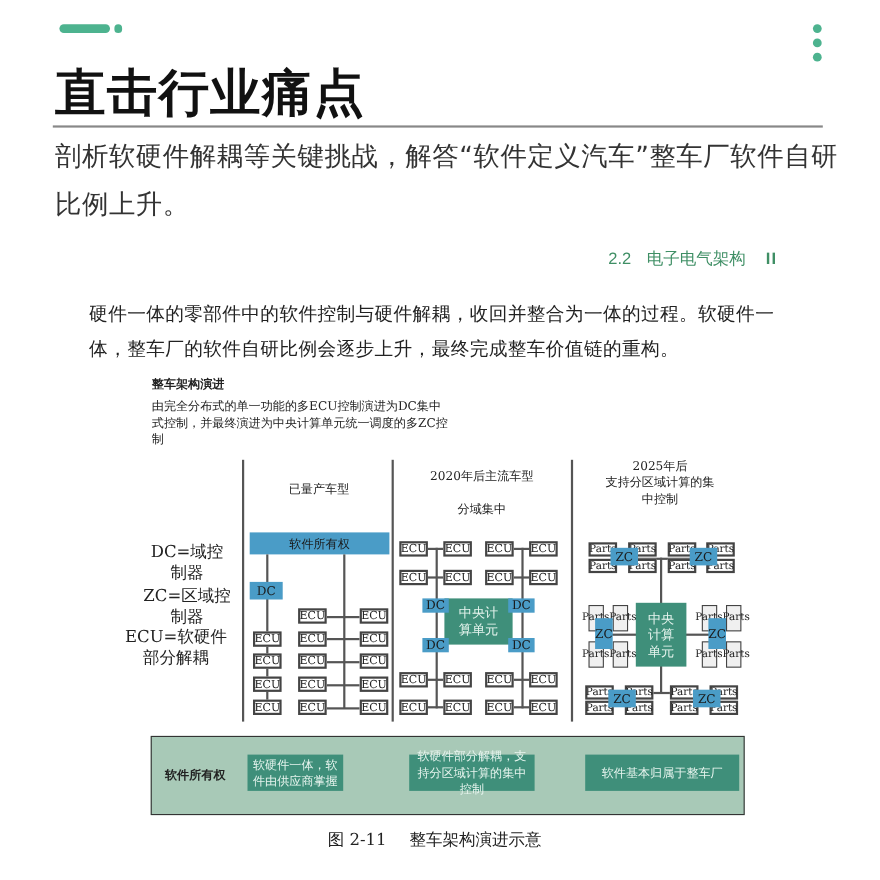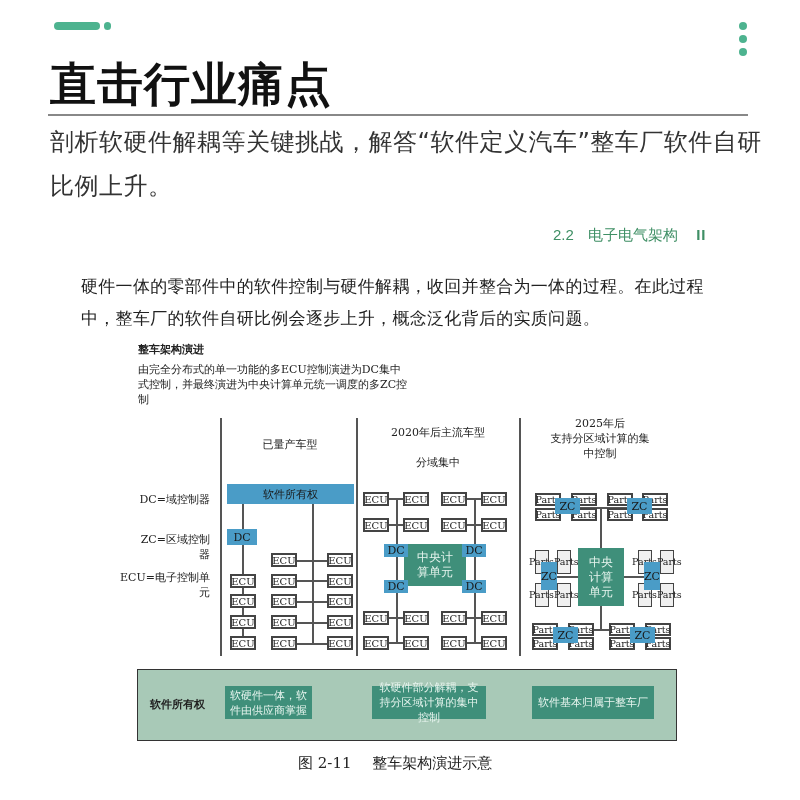--- a/index.html
+++ b/index.html
@@ -14,21 +14,21 @@
   .subtitle { left:50px; top:120px; width:712px; font-size:24px; line-height:44px; color:#333; letter-spacing:0.5px; }
   .section { left:553px; top:226px; font-size:15px; color:#3f8f65; font-family:"Liberation Sans", sans-serif; }
   .section .marker { margin-left:14px; font-weight:bold; letter-spacing:1px; }
   .body-text { left:81px; top:270px; width:650px; font-size:17px; line-height:32px; color:#222;
                font-family:"DejaVu Serif","Liberation Serif", serif; letter-spacing:0.3px; }
   .serif { font-family:"DejaVu Serif","Liberation Serif", serif; }
   .fig-title { left:138px; top:342px; font-size:11px; font-weight:bold; color:#222; }
   .fig-desc { left:138px; top:362px; width:270px; font-size:11px; line-height:15px; color:#222; }
   .vline { width:1.5px; background:#555; top:418px; height:238px; }
   .col-h { font-size:11px; color:#222; text-align:center; }
-  .legend { font-size:11px; color:#222; text-align:right; width:80px; }
+  .legend { font-size:15px; color:#222; text-align:center; width:80px; }
   .gw { background:#4a9cc7; color:#1a1a1a; font-size:11px; display:flex; align-items:center; justify-content:center; }
   .dc { background:#4a9cc7; color:#1a1a1a; font-size:11px; display:flex; align-items:center; justify-content:center; }
   .ecu { border:1.5px solid #444; background:#fff; font-size:10px; color:#222; box-sizing:border-box;
          display:flex; align-items:center; justify-content:center; height:14px; width:26px; outline:1px solid #fff; box-shadow:0 0 0 2px #444 inset; }
   .ecu { box-shadow:none; outline:none; border:2px double #444; }
   .cpu { background:#3f8f7a; color:#e6f4ee; font-size:12px; display:flex; align-items:center; justify-content:center; text-align:center; line-height:15px; }
   .wire { background:#555; }
   .parts { border:2px double #444; background:#fff; font-size:9.5px; color:#222; box-sizing:border-box;
            display:flex; align-items:center; justify-content:center; width:26px; height:13px; }
   .parts-v { border:1.5px solid #444; background:#f0f0f0; box-sizing:border-box; width:14px; height:24px; }
@@ -52,28 +52,28 @@
 <div class="abs title">直击行业痛点</div>
 <div class="abs title-rule"></div>
 <div class="abs subtitle">剖析软硬件解耦等关键挑战，解答“软件定义汽车”整车厂软件自研比例上升。</div>
 
 <div class="abs section">
   <span>2.2</span>
   <span style="margin-left:10px">电子电气架构</span>
   <span class="marker">II</span>
 </div>
 
-<div class="abs body-text">硬件一体的零部件中的软件控制与硬件解耦，收回并整合为一体的过程。在此过程中，整车厂的软件自研比例会逐步上升，概念泛化背后的实质问题。</div>
+<div class="abs body-text">硬件一体的零部件中的软件控制与硬件解耦，收回并整合为一体的过程。软硬件一体，整车厂的软件自研比例会逐步上升，最终完成整车价值链的重构。</div>
 
 <div class="abs fig-title serif">整车架构演进</div>
 <div class="abs fig-desc serif">由完全分布式的单一功能的多ECU控制演进为DC集中式控制，并最终演进为中央计算单元统一调度的多ZC控制</div>
 
 <div class="abs legend serif" style="left:130px;top:492px">DC=域控制器</div>
 <div class="abs legend serif" style="left:130px;top:532px">ZC=区域控制器</div>
-<div class="abs legend serif" style="left:110px;top:570px;width:100px">ECU=电子控制单元</div>
+<div class="abs legend serif" style="left:110px;top:570px;width:100px">ECU=软硬件部分解耦</div>
 
 <div class="abs vline" style="left:220px"></div>
 <div class="abs vline" style="left:356px"></div>
 <div class="abs vline" style="left:519px"></div>
 
 <div class="abs col-h serif" style="left:225px;top:437px;width:130px">已量产车型</div>
 <div class="abs gw serif" style="left:227px;top:484px;width:127px;height:20px">软件所有权</div>
 <div class="abs wire" style="left:242px;top:504px;width:1.5px;height:146px"></div>
 <div class="abs wire" style="left:312px;top:504px;width:1.5px;height:140px"></div>
 <div class="abs dc serif" style="left:227px;top:529px;width:30px;height:16px">DC</div>
@@ -192,20 +192,20 @@
 <div class="abs zc serif" style="left:630px;top:627px;width:25px;height:16px">ZC</div>
 
 <div class="abs own-band"></div>
 <div class="abs own-label serif">软件所有权</div>
 <div class="abs own-box serif" style="left:225px;width:87px">
   <span style="width:92px">软硬件一体，软件由供应商掌握</span>
 </div>
 <div class="abs own-box serif" style="left:372px;width:114px">
   <span style="width:108px">软硬件部分解耦，支持分区域计算的集中控制</span>
 </div>
-<div class="abs own-box serif" style="left:532px;width:122px">
+<div class="abs own-box serif" style="left:532px;width:140px">
   <span>软件基本归属于整车厂</span>
 </div>
 
 <div class="abs caption serif">
   <span class="num">图 2-11</span>
   <span>整车架构演进示意</span>
 </div>
 
 </body></html>

